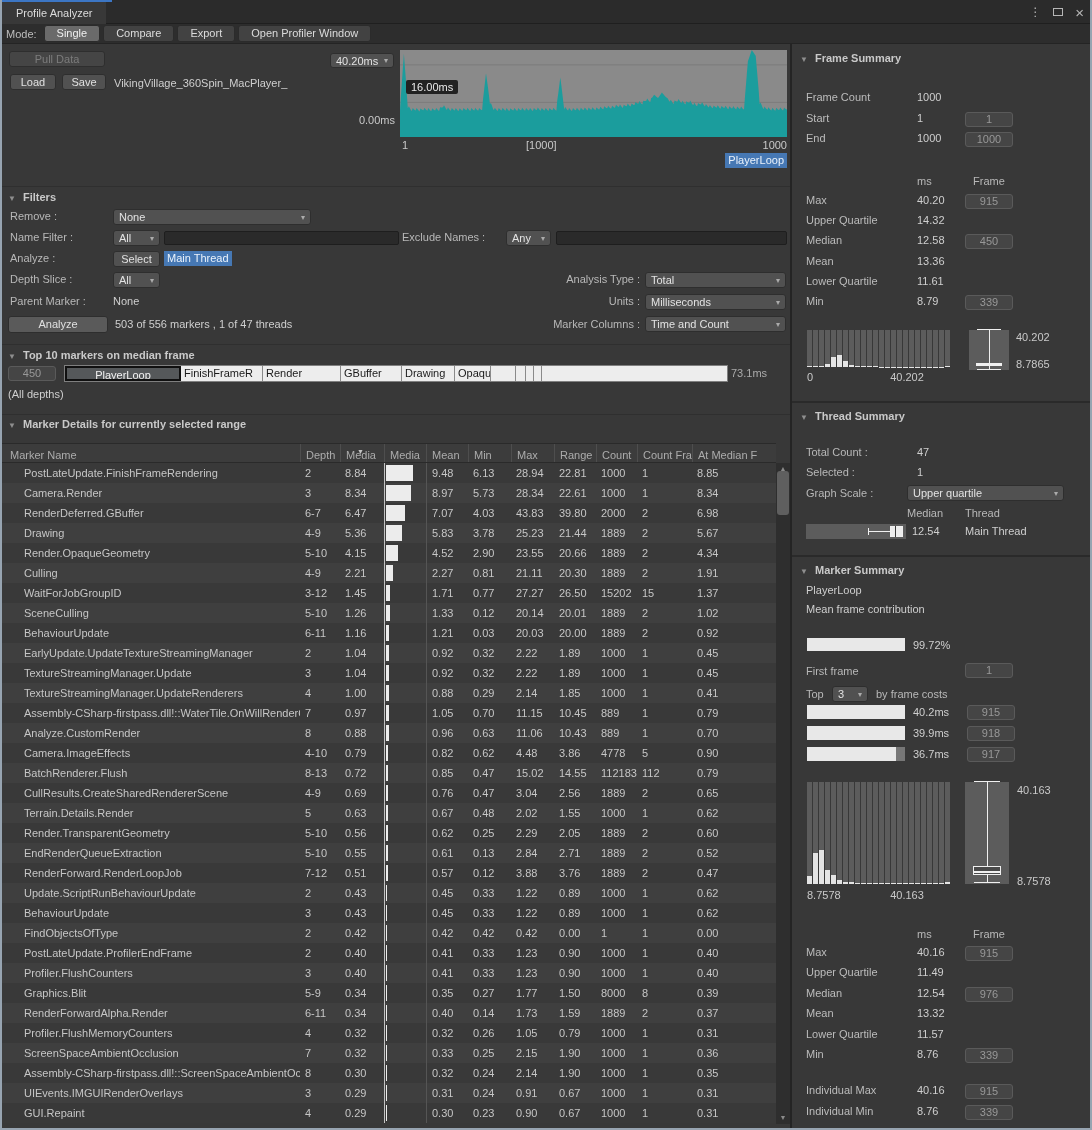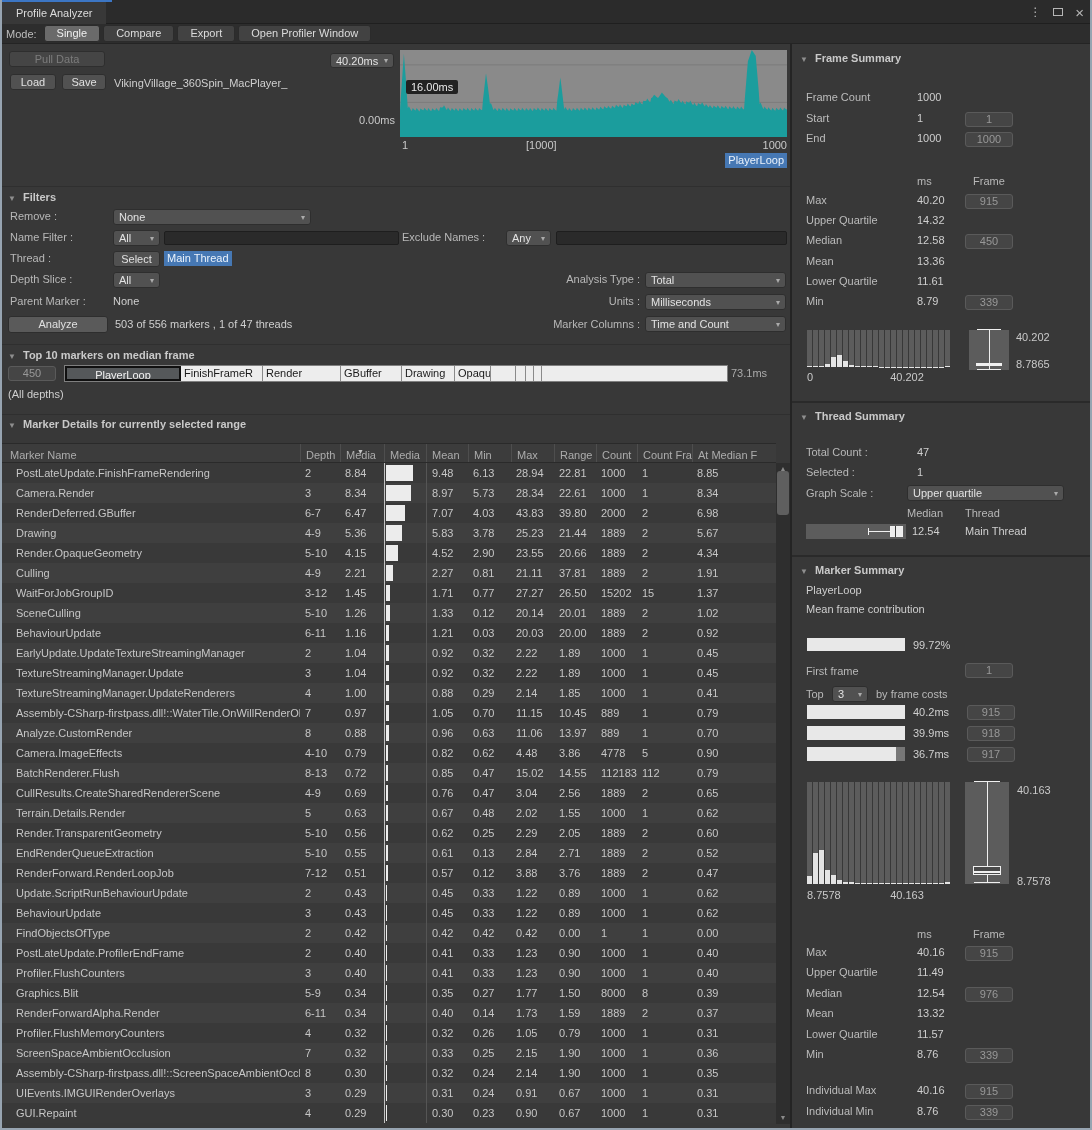--- a/index.html
+++ b/index.html
@@ -56,21 +56,21 @@
     border-top:1px solid #2A2A2A;border-bottom:1px solid #2A2A2A;color:#ACACAC}
   .hcell{line-height:22px;padding-left:5px;border-left:1px solid #4E4E4E;position:relative;
     overflow:hidden;white-space:nowrap}
   .hcell:first-child{border-left:none;padding-left:10px}
   .sort{position:absolute;top:-3px;left:16px;font-size:7px;color:#C4C4C4}
   #tbody{position:absolute;left:0;top:419px;width:776px;height:661px;overflow:hidden}
   .trow{display:flex;height:20px;line-height:20px;color:#C6C6C6}
   .trow.odd{background:#3F3F3F}
   .trow.even{background:#393939}
   .tcell{overflow:hidden;white-space:nowrap;padding-left:5px}
-  .tcell.name{padding-left:16px}
+  .tcell.name{padding-left:24px}
   .c0{width:300px}.c1{width:40px}.c2{width:44px}.c3{width:42px}.c4{width:42px}.c5{width:43px}
   .c6{width:43px}.c7{width:42px}.c8{width:41px}.c9{width:55px}.c10{width:75px}
   .bar-cell{position:relative;border-left:1px solid #C2C2C2;padding:0}
   .bar-cell .mbar{position:absolute;left:1px;top:2px;bottom:2px;background:#ECECEC}
   .next-bar{border-left:1px solid #555}
   
   #vscroll{position:absolute;left:776px;top:419px;width:14px;height:661px;background:#2E2E2E}
   #vscroll .arr{position:absolute;left:0;width:14px;height:12px;color:#8A8A8A;font-size:7px;text-align:center;line-height:12px}
   #vthumb{position:absolute;left:1px;top:8px;width:12px;height:44px;background:#5F5F5F;border-radius:3px}
   
@@ -164,21 +164,21 @@
     </div>
     <input class="input abs" style="left: 164px; top: 187px; width: 235px; height: 14px;" value="">
 
     <div class="abs lbl" style="left:402px;top:187px">Exclude Names :</div>
     <div class="dd abs" style="left:506px;top:186px;width:45px;height:16px">
       <span class="dd-label">Any</span>
       <span class="dd-arrow">▾</span>
     </div>
     <input class="input abs" style="left: 556px; top: 187px; width: 231px; height: 14px;" value="">
 
-    <div class="abs lbl" style="left:10px;top:208px">Thread :</div>
+    <div class="abs lbl" style="left:10px;top:208px">Analyze :</div>
     <div class="btn abs" style="left:113px;top:207px;width:47px;height:16px;line-height:14px">Select</div>
     <div class="chip abs" style="left: 164px; top: 207px; background: rgb(70, 120, 180);">Main Thread</div>
 
     <div class="abs lbl" style="left:10px;top:229px">Depth Slice :</div>
     <div class="dd abs" style="left:113px;top:228px;width:47px;height:16px">
       <span class="dd-label">All</span>
       <span class="dd-arrow">▾</span>
     </div>
     <div class="abs lbl" style="left:540px;top:229px;width:100px;text-align:right">Analysis Type :</div>
     <div class="dd abs" style="left:645px;top:228px;width:141px;height:16px">
@@ -323,21 +323,21 @@
         <div class="trow odd">
           <span class="tcell c0 name">Culling</span>
           <span class="tcell c1">4-9</span>
           <span class="tcell c2">2.21</span>
           <span class="tcell bar-cell c3">
             <span class="mbar" style="width: 6.63px;"></span>
           </span>
           <span class="tcell c4 next-bar">2.27</span>
           <span class="tcell c5">0.81</span>
           <span class="tcell c6">21.11</span>
-          <span class="tcell c7">37.81</span>
+          <span class="tcell c7">20.30</span>
           <span class="tcell c8">1889</span>
           <span class="tcell c9">2</span>
           <span class="tcell c10">1.91</span>
         </div>
         <div class="trow even">
           <span class="tcell c0 name">WaitForJobGroupID</span>
           <span class="tcell c1">3-12</span>
           <span class="tcell c2">1.45</span>
           <span class="tcell bar-cell c3">
             <span class="mbar" style="width: 4.35px;"></span>
@@ -443,21 +443,21 @@
         <div class="trow odd">
           <span class="tcell c0 name">Analyze.CustomRender</span>
           <span class="tcell c1">8</span>
           <span class="tcell c2">0.88</span>
           <span class="tcell bar-cell c3">
             <span class="mbar" style="width: 2.64px;"></span>
           </span>
           <span class="tcell c4 next-bar">0.96</span>
           <span class="tcell c5">0.63</span>
           <span class="tcell c6">11.06</span>
-          <span class="tcell c7">13.97</span>
+          <span class="tcell c7">10.43</span>
           <span class="tcell c8">889</span>
           <span class="tcell c9">1</span>
           <span class="tcell c10">0.70</span>
         </div>
         <div class="trow even">
           <span class="tcell c0 name">Camera.ImageEffects</span>
           <span class="tcell c1">4-10</span>
           <span class="tcell c2">0.79</span>
           <span class="tcell bar-cell c3">
             <span class="mbar" style="width: 2.37px;"></span>

